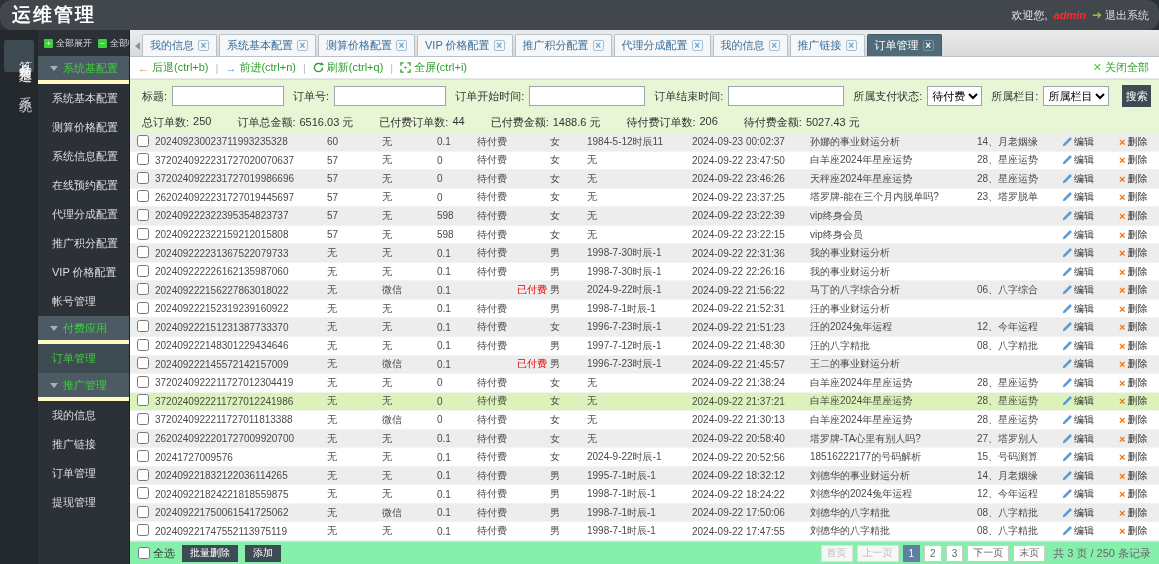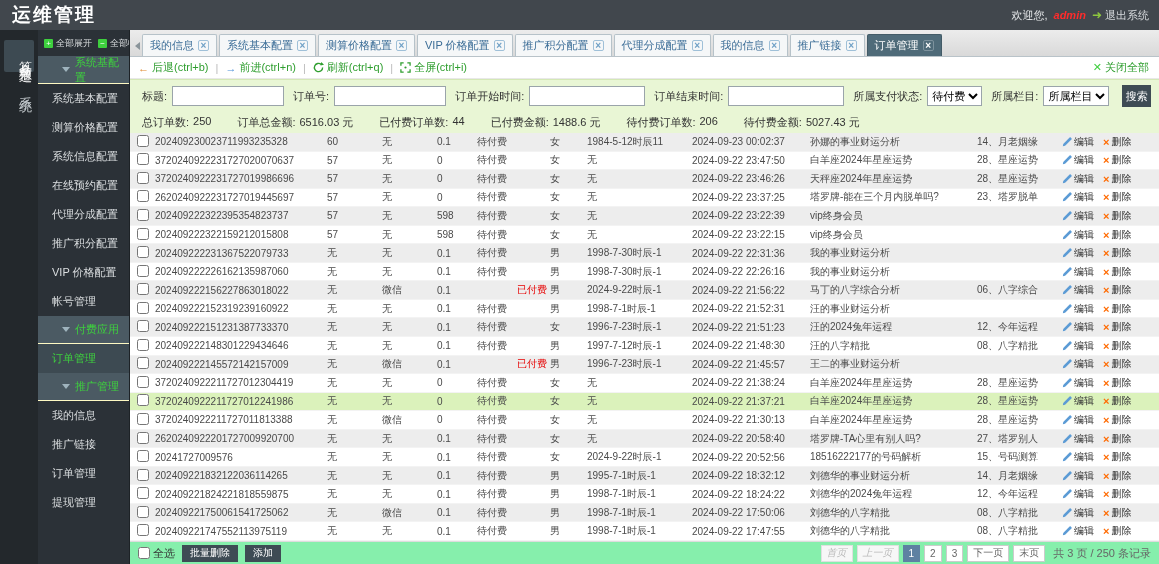--- a/index.html
+++ b/index.html
@@ -1,40 +1,40 @@
 <!DOCTYPE html>
 <html><head>
 <meta charset="utf-8">
 <style>
   * { margin:0; padding:0; box-sizing:border-box; }
   html,body { width:1159px; height:564px; overflow:hidden; font-family:"Liberation Sans","DejaVu Sans",sans-serif; background:#2b3137; }
   .page { width:1159px; height:564px; display:flex; flex-direction:column; }
 
   
-  .hdr { height:30px; background:#41474d; display:flex; align-items:center; justify-content:space-between; padding:0 10px 0 12px; flex:0 0 auto; }
+  .hdr { height:30px; background:#41474d; display:flex; align-items:center; justify-content:space-between; padding:0 10px 0 12px; flex:0 0 auto;border-radius:12px; }
   .hdr-title { color:#fff; font-size:19px; font-weight:bold; letter-spacing:2px; }
   .hdr-right { display:flex; align-items:center; gap:6px; font-size:11px; color:#e6e8ea; white-space:nowrap; }
   .hdr-user { color:#ff2b2b; font-weight:bold;font-style:italic; }
   .logout { color:#d7dadd; display:flex; align-items:center; gap:3px; cursor:pointer; }
   .logout-arrow { color:#8dc63f; font-weight:bold; font-size:12px; }
 
   
   .bodyrow { flex:1; display:flex; min-height:0; }
 
   
   .rail { width:38px; background:#23282c; flex:0 0 auto; display:flex; flex-direction:column; padding-top:8px; }
   .rail-item { writing-mode:vertical-rl; text-orientation:upright; color:#c3c9cd; font-size:13px; padding:10px 0; margin:2px 4px; text-align:center; letter-spacing:3px; cursor:pointer; border-radius:2px; }
   .rail-item.active { background:#3d4a52; color:#ffffff; }
 
   
   .sidebar { width:92px; background:#2b3137; flex:0 0 auto; display:flex; flex-direction:column; overflow:hidden; border-right:1px solid #1d2226; }
   .side-btns { height:26px; display:flex; align-items:center; gap:6px; padding:0 6px; flex:0 0 auto; }
   .side-btn { display:flex; align-items:center; gap:3px; color:#d9dcde; font-size:9px; cursor:pointer; white-space:nowrap; }
   .mini-sq { width:9px; height:9px; background:#3ecf3e; color:#fff; font-size:8px; line-height:9px; text-align:center; border-radius:1px; flex:0 0 auto; }
-  .group-hd { height:28px; background:#4b5a63; color:#3ecf3e; font-size:11px; display:flex; align-items:center; gap:5px; padding-left:24px; cursor:pointer; border-bottom:1px solid #fef9c3; }
+  .group-hd { height:28px; background:#4b5a63; color:#3ecf3e; font-size:11px; display:flex; align-items:center; gap:5px; padding-left:12px; cursor:pointer; border-bottom:4px solid #fef9c3; }
   .caret { width:0; height:0; border-left:4px solid transparent; border-right:4px solid transparent; border-top:5px solid #9fb3bd; }
   .side-item { height:29px; color:#dcdfe1; font-size:11px; display:flex; align-items:center; padding-left:14px; cursor:pointer; white-space:nowrap; }
   .side-item.active { background:#3d4a52; color:#3ecf3e; }
 
   
   .main { flex:1; display:flex; flex-direction:column; min-width:0; background:#fff; }
 
   
   .tabbar { height:27px; background:linear-gradient(#ececec,#d9d9d9); border-bottom:1px solid #b9c3c9; display:flex; align-items:flex-end; padding-left:2px; flex:0 0 auto; overflow:hidden; }
   .tab-scroll { width:10px; height:20px; display:flex; align-items:center; justify-content:center; cursor:pointer; }
@@ -72,33 +72,33 @@
   .thead { height:22px; background:#f2f2f2; color:#7193ab; font-size:11px; flex:0 0 auto; border-bottom:1px solid #e2e2e2; }
   .thead .th { overflow:hidden; white-space:nowrap; }
   .rows { flex:1; display:flex; flex-direction:column; min-height:0; }
   .trow { flex:1; font-size:10px; color:#4a4a4a; border-bottom:1px solid #f3f3f3; }
   .trow:nth-child(odd) { background:#ededed; }
   .trow:nth-child(even) { background:#ffffff; }
   .trow.highlight { background:#dbf2bb; }
   .td { overflow:hidden; white-space:nowrap; }
   .td.status.paid { color:#e60000;margin-left:40px; }
   .cbx { width:12px; height:12px; margin-left:7px; cursor:pointer; }
-  .manage { display:flex; align-items:center; gap:9px; }
+  .manage { display:flex; align-items:center; gap:25px; }
   .mlink { display:flex; align-items:center; gap:2px; cursor:pointer; color:#333; }
   .mlink .del-x { color:#ff6a00; font-weight:bold; font-size:11px; }
   .icon-svg { display:inline-block; vertical-align:middle; }
 
   
   .footer { height:23px; background:#86efac; border-top:1px solid #ddd; display:flex; align-items:center; justify-content:space-between; padding:0 8px; font-size:11px; flex:0 0 auto; white-space:nowrap; overflow:hidden; }
   .foot-left { display:flex; align-items:center; gap:7px; }
   .foot-btn { height:17px; background:#3e4b54; color:#fff; border:none; font-size:10px; padding:0 8px; cursor:pointer; }
   .selall { display:flex; align-items:center; gap:3px; color:#333; }
   .pager { display:flex; align-items:center; gap:4px; color:#666; }
   .pg { min-width:16px; height:17px; border:1px solid #ccc; background:#fff; color:#666; font-size:10px; display:flex; align-items:center; justify-content:center; padding:0 5px; cursor:pointer; }
-  .pg.disabled { color:#bbb; border-color:#e0e0e0; background:#f7f7f7; cursor:default;font-style:italic; }
+  .pg.disabled { color:#bbb; border-color:#e0e0e0; background:#f7f7f7; cursor:default; }
   .pg.active { background:#5e81a2; border-color:#5e81a2; color:#fff; }
   .pg-summary { margin-left:4px; color:#666; }
 </style>
 </head>
 <body>
 
 <div class="page">
 
   <div class="hdr">
     <div class="hdr-title">运维管理</div>

